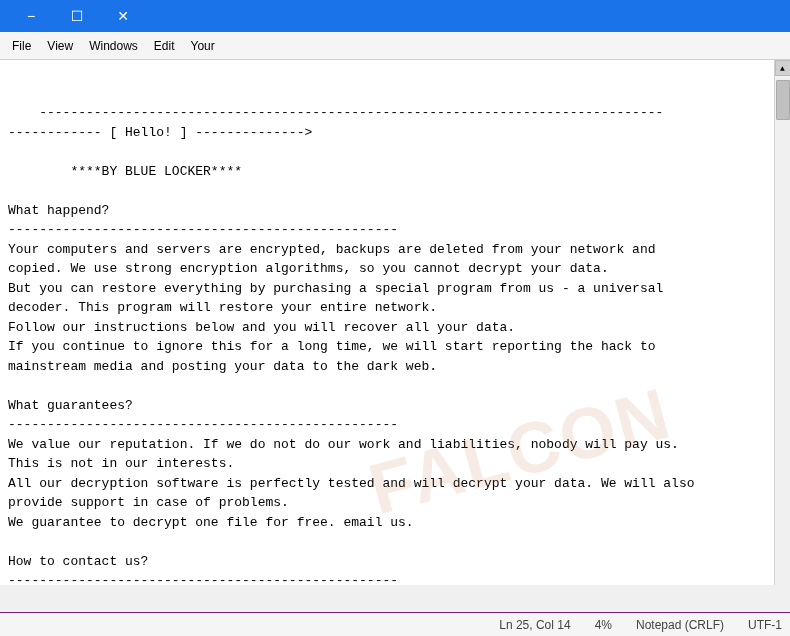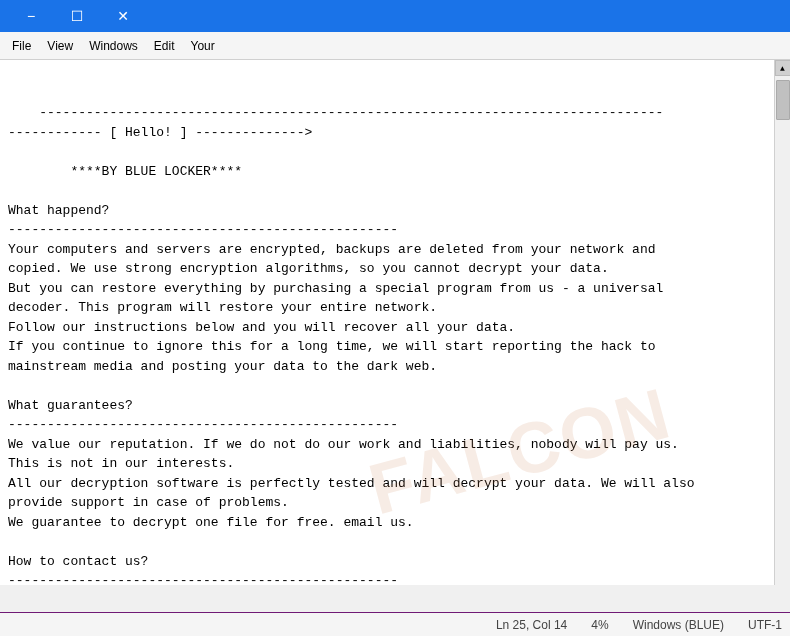--- a/index.html
+++ b/index.html
@@ -233,15 +233,15 @@
   </div>
   <div class="scrollbar-track">
     <div class="scrollbar-btn">▲</div>
     <div class="scrollbar-thumb"></div>
   </div>
 </div>
 
 <div class="status-bar">
   <span class="status-item">Ln 25, Col 14</span>
   <span class="status-item">4%</span>
-  <span class="status-item">Windows (BLUE)</span>
+  <span class="status-item">Notepad (CRLF)</span>
   <span class="status-item">UTF-1</span>
 </div>
 
 </body></html>

